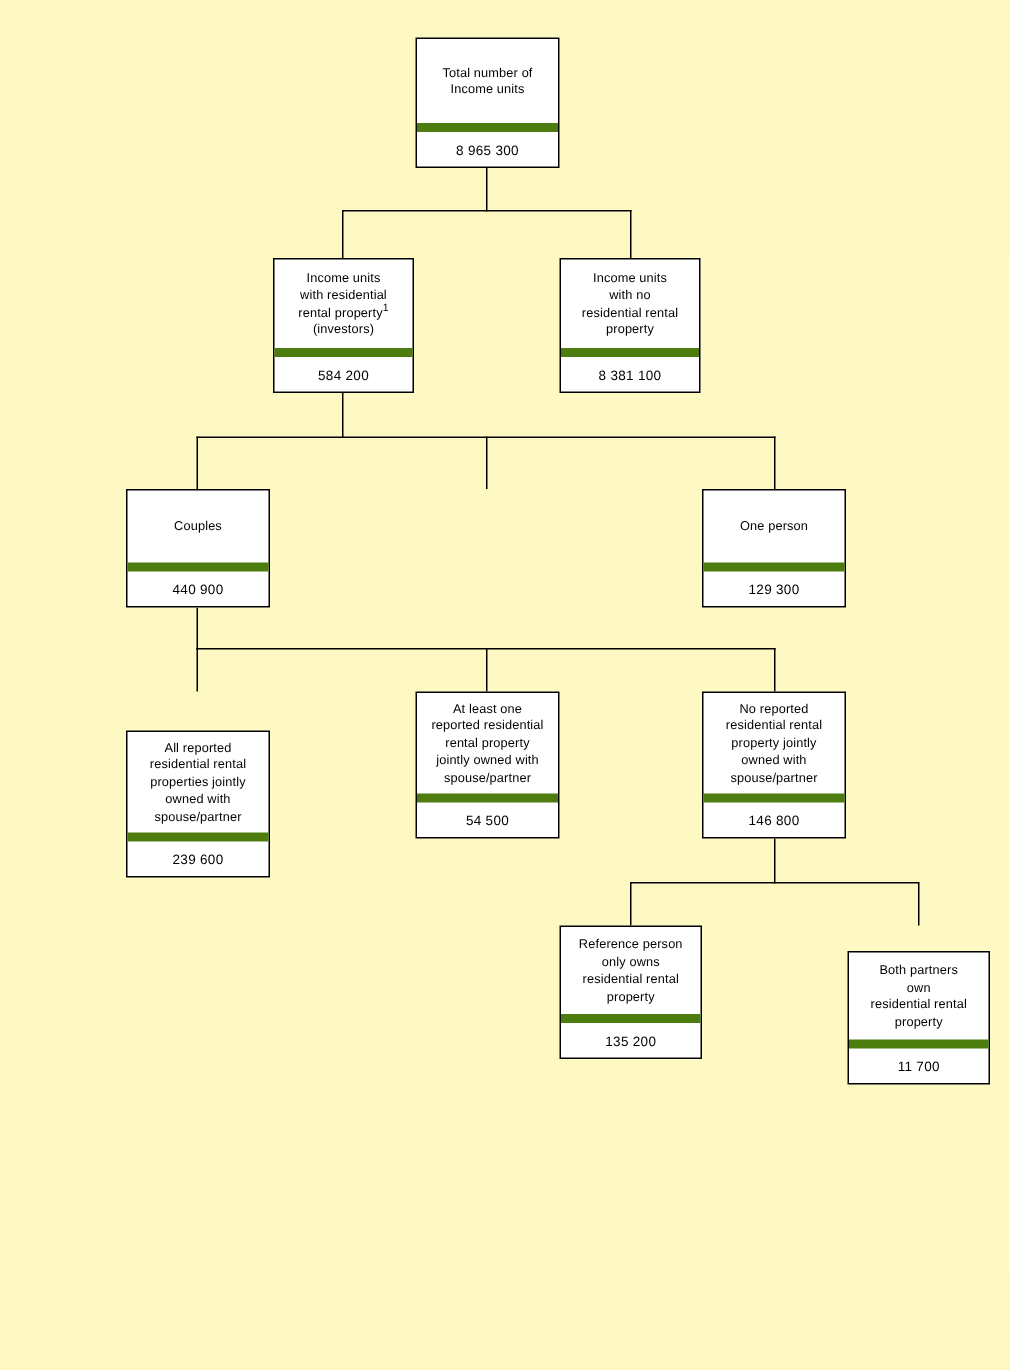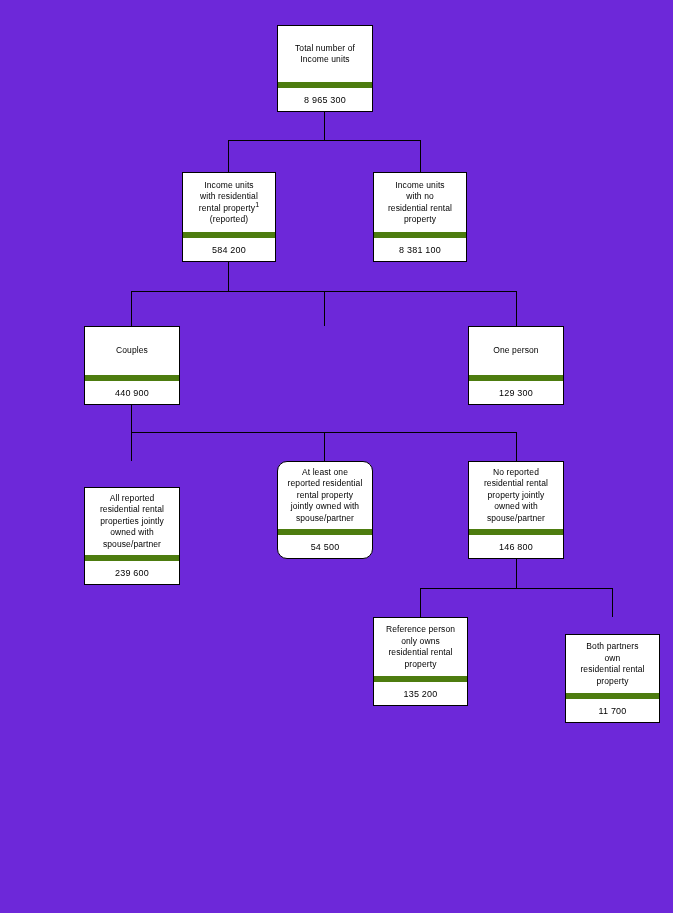--- a/index.html
+++ b/index.html
@@ -9,21 +9,21 @@
     background: #ffffff;
   }
   body {
     font-family: "Liberation Sans", sans-serif;
     color: #000000;
   }
   #diagram {
     position: relative;
     width: 673px;
     height: 913px;
-    background: #6d28d9;
+    background: #fef9c3;
     overflow: hidden;
   }
   
   .node {
     position: absolute;
     box-sizing: border-box;
     border: 1px solid #000000;
     background: #ffffff;
     display: flex;
     flex-direction: column;
@@ -106,21 +106,21 @@
     </div>
     <div class="node-value">8 965 300</div>
   </div>
 
   <div class="node" style="left:182px; top:172px; width:94px; height:90px;">
     <div class="node-label">
       <span>
         <span>Income units</span><br>
         <span>with residential</span><br>
         <span>rental property</span><span class="fn">1</span><br>
-        <span>(reported)</span>
+        <span>(investors)</span>
       </span>
     </div>
     <div class="node-value">584 200</div>
   </div>
 
   <div class="node" style="left:373px; top:172px; width:94px; height:90px;">
     <div class="node-label">
       <span>
         <span>Income units</span><br>
         <span>with no</span><br>
@@ -148,21 +148,21 @@
         <span>All reported</span><br>
         <span>residential rental</span><br>
         <span>properties jointly</span><br>
         <span>owned with</span><br>
         <span>spouse/partner</span>
       </span>
     </div>
     <div class="node-value">239 600</div>
   </div>
 
-  <div class="node" style="left:277px; top:461px; width:96px; height:98px;border-radius:10px;">
+  <div class="node" style="left:277px; top:461px; width:96px; height:98px;">
     <div class="node-label">
       <span>
         <span>At least one</span><br>
         <span>reported residential</span><br>
         <span>rental property</span><br>
         <span>jointly owned with</span><br>
         <span>spouse/partner</span>
       </span>
     </div>
     <div class="node-value">54 500</div>

